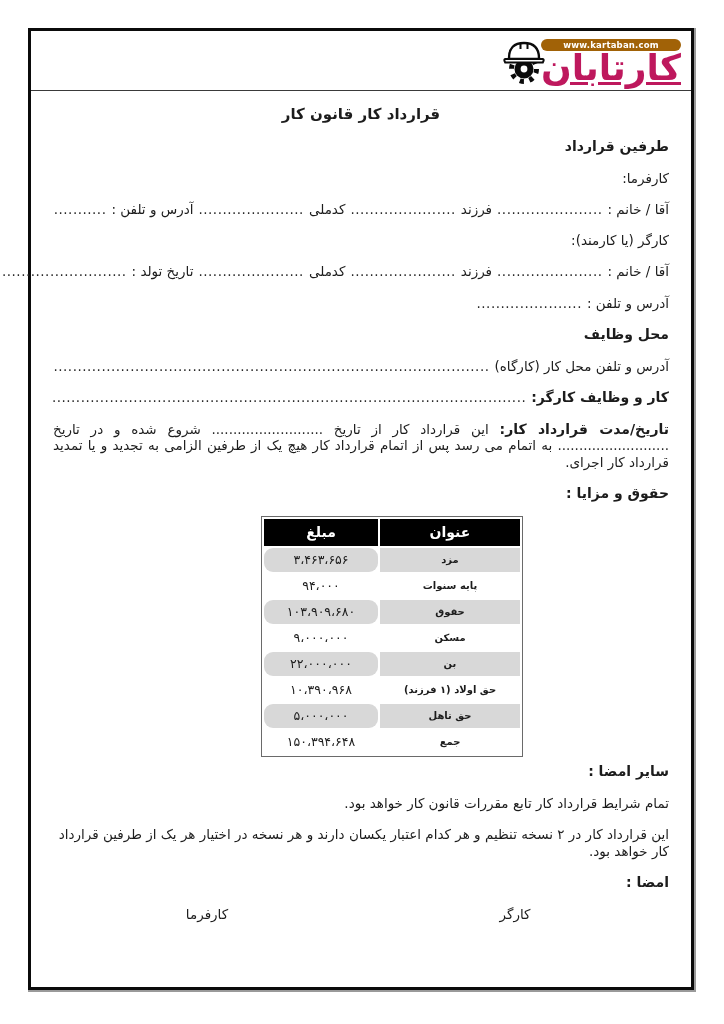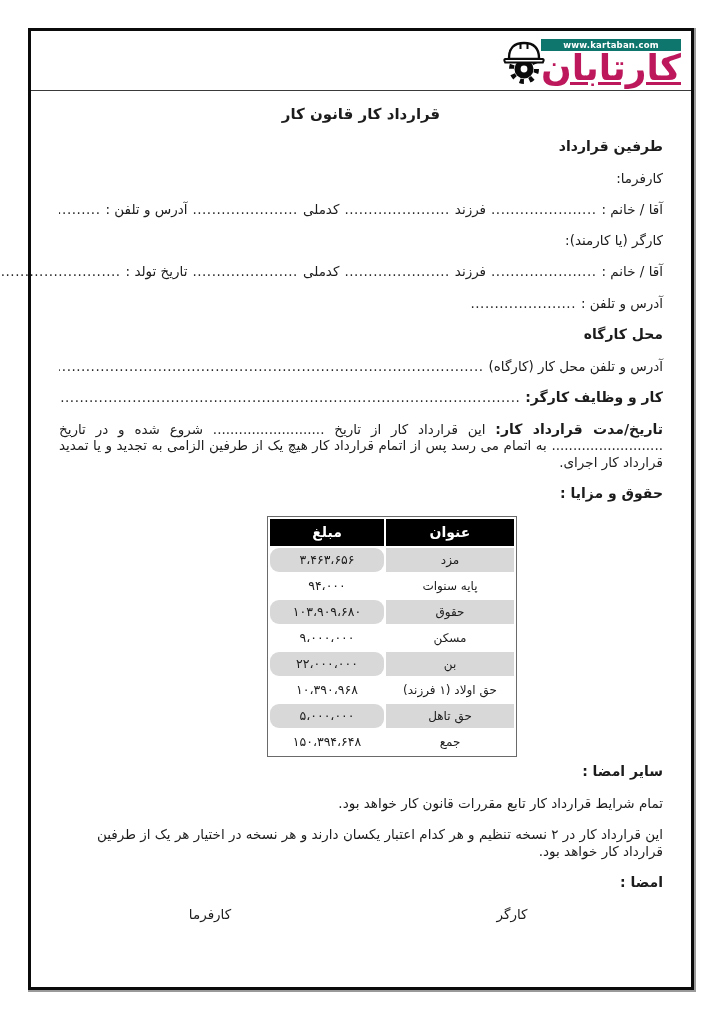--- a/index.html
+++ b/index.html
@@ -13,31 +13,31 @@
     background: #fff;
     direction: rtl;
   }
 
   
   .doc-header { position: relative; height: 60px; border-bottom: 1px solid #3a3a3a; }
   .logo { position: absolute; top: 5px; left: auto; right: 10px; height: 50px; display: flex; align-items: center; direction: ltr; }
   .logo-icon { width: 46px; height: 50px; margin-right: -6px; z-index: 2; }
   .logo-text { position: relative; padding-top: 2px; }
   .logo-url {
-    display: block; background: #0f766e; color: #fff;
+    display: block; background: #a16207; color: #fff;
     font-size: 8.5px; font-weight: bold; letter-spacing: .2px;
-    padding: 1px 6px; text-align: center; line-height: 10px;
+    padding: 1px 6px; text-align: center; line-height: 10px; border-radius: 6px;
   }
   .logo-brand {
     display: block; color: #be185d; font-weight: bold; font-size: 36px;
     line-height: 34px; text-align: center; direction: rtl; letter-spacing: -1px; text-decoration: underline;
   }
 
   
-  .content { padding: 14px 28px 0; font-size: 13.5px; }
+  .content { padding: 14px 22px 0; font-size: 13.5px; }
   .content p, .fill-line { margin: 0 0 15px; line-height: 1.2; }
   .doc-title { text-align: center; font-weight: bold; font-size: 15px; margin: 4px 0 16px; }
   .centered { text-align: center; }
   .h-bold { font-weight: bold; font-size: 14px; }
   .mt-lg { margin-top: 30px; }
 
   .fill-line { display: flex; align-items: baseline; gap: 5px; }
   .fill-line .seg { white-space: nowrap; }
   .fill-line .b { font-weight: bold; font-size: 14px; }
   .dots { white-space: nowrap; letter-spacing: 0.5px; color:#2a2a2a; }
@@ -48,21 +48,21 @@
   table.salary {
     border-collapse: separate; border-spacing: 2px;
     background: #fff; border: 1px solid #6a6a6a;
     margin: 10px 146px 6px auto;
   }
   table.salary th {
     background: #000; color: #fff; font-weight: bold; font-size: 14px;
     padding: 5px 8px 6px; text-align: center;
   }
   table.salary td { padding: 4px 8px 5px; text-align: center; vertical-align: middle; }
-  table.salary td.t { width: 128px; font-weight: normal; font-size: 12px; }
+  table.salary td.t { width: 140px; font-weight: bold; font-size: 10px; }
   table.salary td.a { width: 114px; font-size: 12.5px; letter-spacing: 1px; border-radius: 9px; }
   table.salary tr.gray td { background: #d8d8d8; }
   table.salary tr.white td { background: #ffffff; }
 
   .signatures { display: flex; margin-top: 14px; }
   .signatures span { flex: 1 1 50%; text-align: center; font-size: 13.5px; }
 </style>
 </head>
 <body>
 
@@ -120,21 +120,21 @@
       <span class="dots">......................</span>
       <span class="seg">تاریخ تولد :</span>
       <span class="dots">..........................</span>
     </div>
 
     <div class="fill-line">
       <span class="seg">آدرس و تلفن :</span>
       <span class="dots">......................</span>
     </div>
 
-    <p class="h-bold">محل کارگاه</p>
+    <p class="h-bold">محل وظایف</p>
 
     <div class="fill-line">
       <span class="seg">آدرس و تلفن محل کار (کارگاه)</span>
       <span class="dots-fill">....................................................................................................................................................................................</span>
     </div>
 
     <div class="fill-line">
       <span class="seg b">کار و وظایف کارگر:</span>
       <span class="dots-fill">....................................................................................................................................................................................</span>
     </div>

